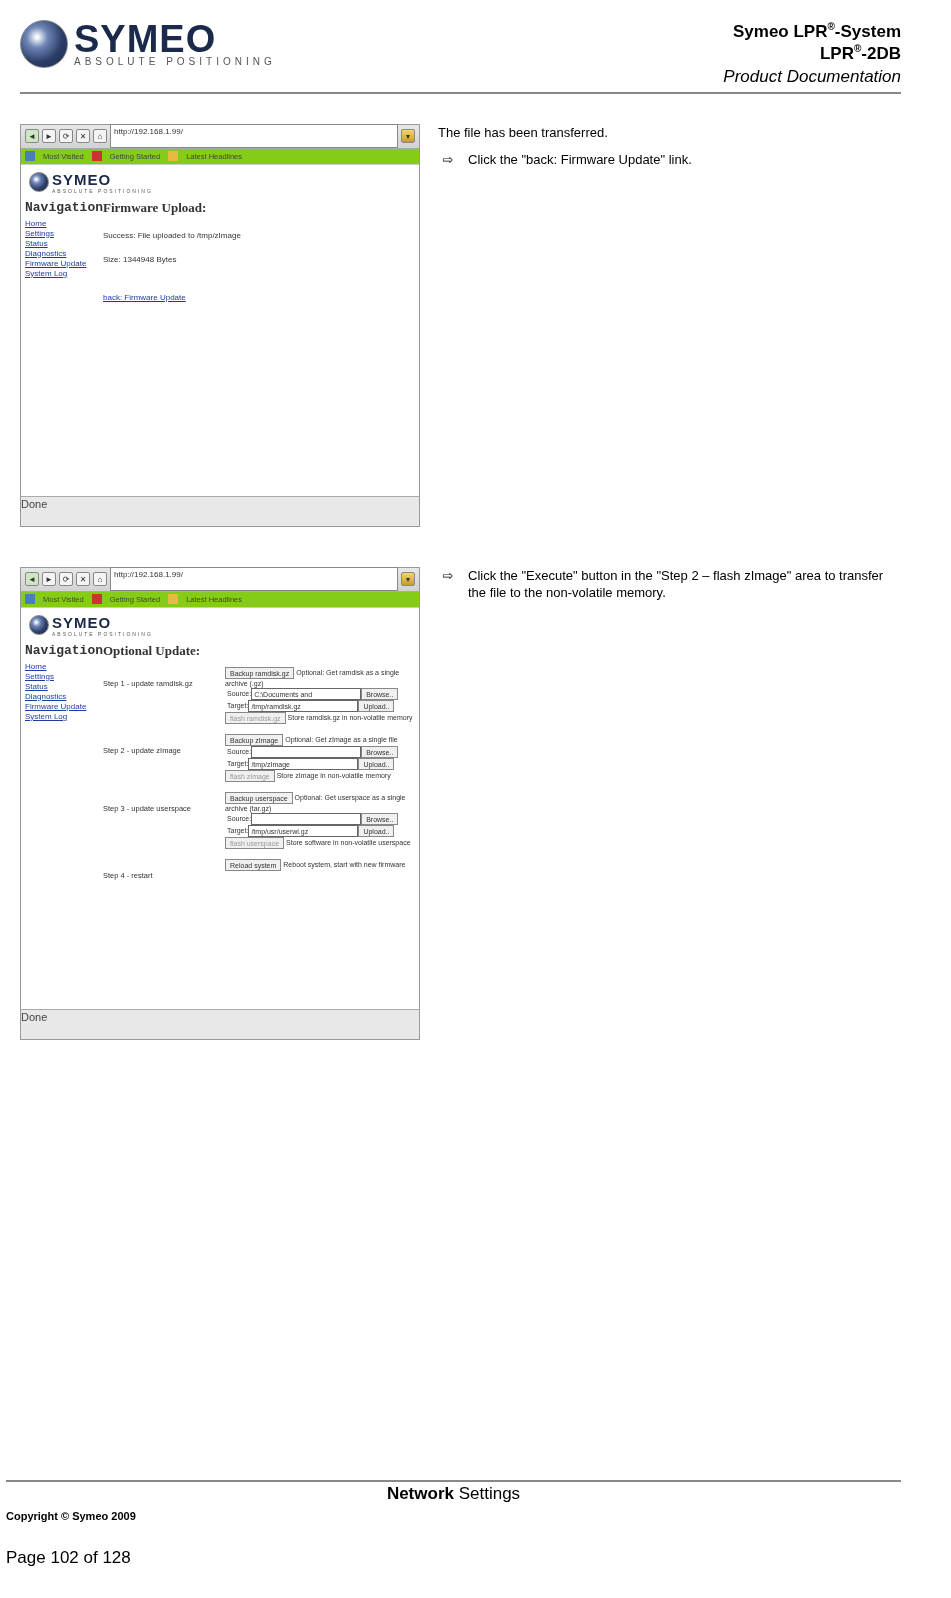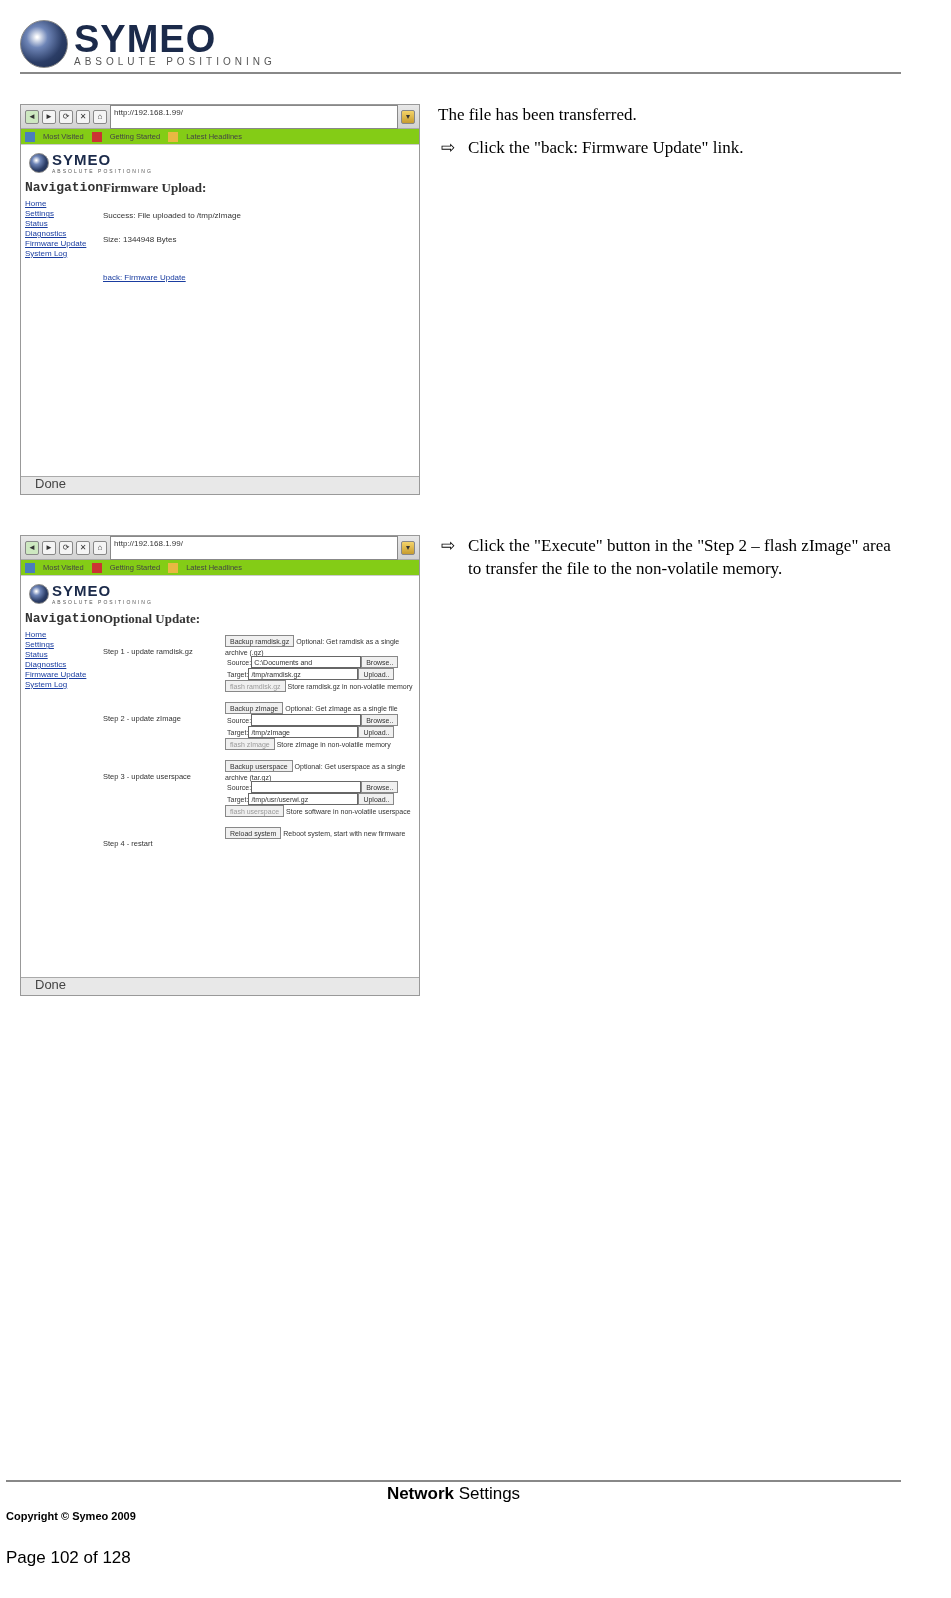--- a/index.html
+++ b/index.html
@@ -68,32 +68,32 @@
   .ss-logo .ss-circle{width:20px;height:20px;border-radius:50%;background:radial-gradient(circle at 35% 35%,#fff 2%,#6e85b7 25%,#2b3d66 60%,#1b2a4a);border:1px solid #888;}
   .ss-logo .ss-t1{font-size:15px;font-weight:bold;color:#1b2a4a;letter-spacing:1px;}
   .ss-logo .ss-t2{font-size:5px;letter-spacing:2px;color:#555;}
   .ss-nav { width:76px; padding:4px 4px; font-size:8px;}
   .ss-nav h4{margin:0 0 4px 0;font-family:Liberation Mono, monospace;font-size:13px;font-weight:bold;}
   .ss-nav a{display:block;color:#1a3da0;text-decoration:underline;margin-bottom:1px;font-size:8px;}
   .ss-main { flex:1; padding:4px 6px; font-family:'Times New Roman',serif;}
   .ss-main h4{margin:0 0 8px 0;font-size:13px;font-weight:bold;}
   .ss-main .line{font-family:Arial,sans-serif;font-size:8px;margin:15px 0;}
   .ss-main a.back{color:#1a3da0;text-decoration:underline;font-family:Arial,sans-serif;font-size:8px;display:inline-block;margin-top:14px;}
-  .ss-status{height:18px;background:#e8e8e8;border-top:1px solid #aaa;font-size:13px;padding:0 14px;line-height:14px;color:#444;}
+  .ss-status{height:30px;background:#e8e8e8;border-top:1px solid #aaa;font-size:11px;padding:0 0;line-height:14px;color:#444;}
 
   
   .fw-step { display:flex; gap:22px; margin-bottom:10px; font-family:Arial,sans-serif;font-size:7.5px; align-items:flex-start;}
   .fw-step .label{ width:100px; padding-top:12px;}
   .fw-step .box{ flex:1;}
   .mini-btn{display:inline-block;border:1px solid #888;background:#f0f0f0;padding:0 4px;font-size:7px;height:12px;line-height:12px; vertical-align:middle;}
   .mini-btn.dis{color:#999;}
   .mini-inp{display:inline-block;border:1px solid #666;background:#fff;height:12px;font-size:7px;padding:0 2px;line-height:12px;vertical-align:middle;overflow:hidden;}
   .opt-text{font-size:7px; vertical-align:middle;margin-left:2px;}
 
-  .instr { flex:1; font-size:17px; line-height:1.35; font-family:Liberation Serif, serif; }
+  .instr { flex:1; font-size:13px; line-height:1.35; font-family:Liberation Sans, sans-serif; }
   .instr p{margin:0 0 10px 0;}
   .instr .arrow-line{ display:flex; gap:10px; }
   .instr .arrow-line .sym{ flex-shrink:0; width:20px; text-align:center;}
   .footer-hr{ border:none;border-top:2px solid #888;margin:0 0 2px 0;}
   .footer-center{ text-align:center; font-size:17px; margin-bottom:6px;}
   .footer-center b{font-weight:bold;}
   .footer-left{ font-size:11px; font-weight:bold;}
   
   .footer-wrap{position:absolute;left:6px;right:50px;bottom:30px;}
   .footer-page2{text-align:left;font-size:17px;margin-top:26px;}
@@ -102,20 +102,25 @@
 <body>
 
 <div class="page-header">
   <div class="logo-block">
     <div class="logo-circle"></div>
     <div class="logo-text">
       <div class="big">SYMEO</div>
       <div class="tag">ABSOLUTE POSITIONING</div>
     </div>
   </div>
+  <div class="doc-title">
+    <div><b><span>Symeo LPR</span><sup>®</sup><span>-System</span></b></div>
+    <div><b><span>LPR</span><sup>®</sup><span>-2DB</span></b></div>
+    <div class="italic">Product Documentation</div>
+  </div>
 </div>
 
 <div class="content-row">
   <div class="screenshot">
     <div class="ss-border">
       <div class="browser-bar">
         <span class="bb-btn green">◄</span>
         <span class="bb-btn">►</span>
         <span class="bb-btn">⟳</span>
         <span class="bb-btn">✕</span>

